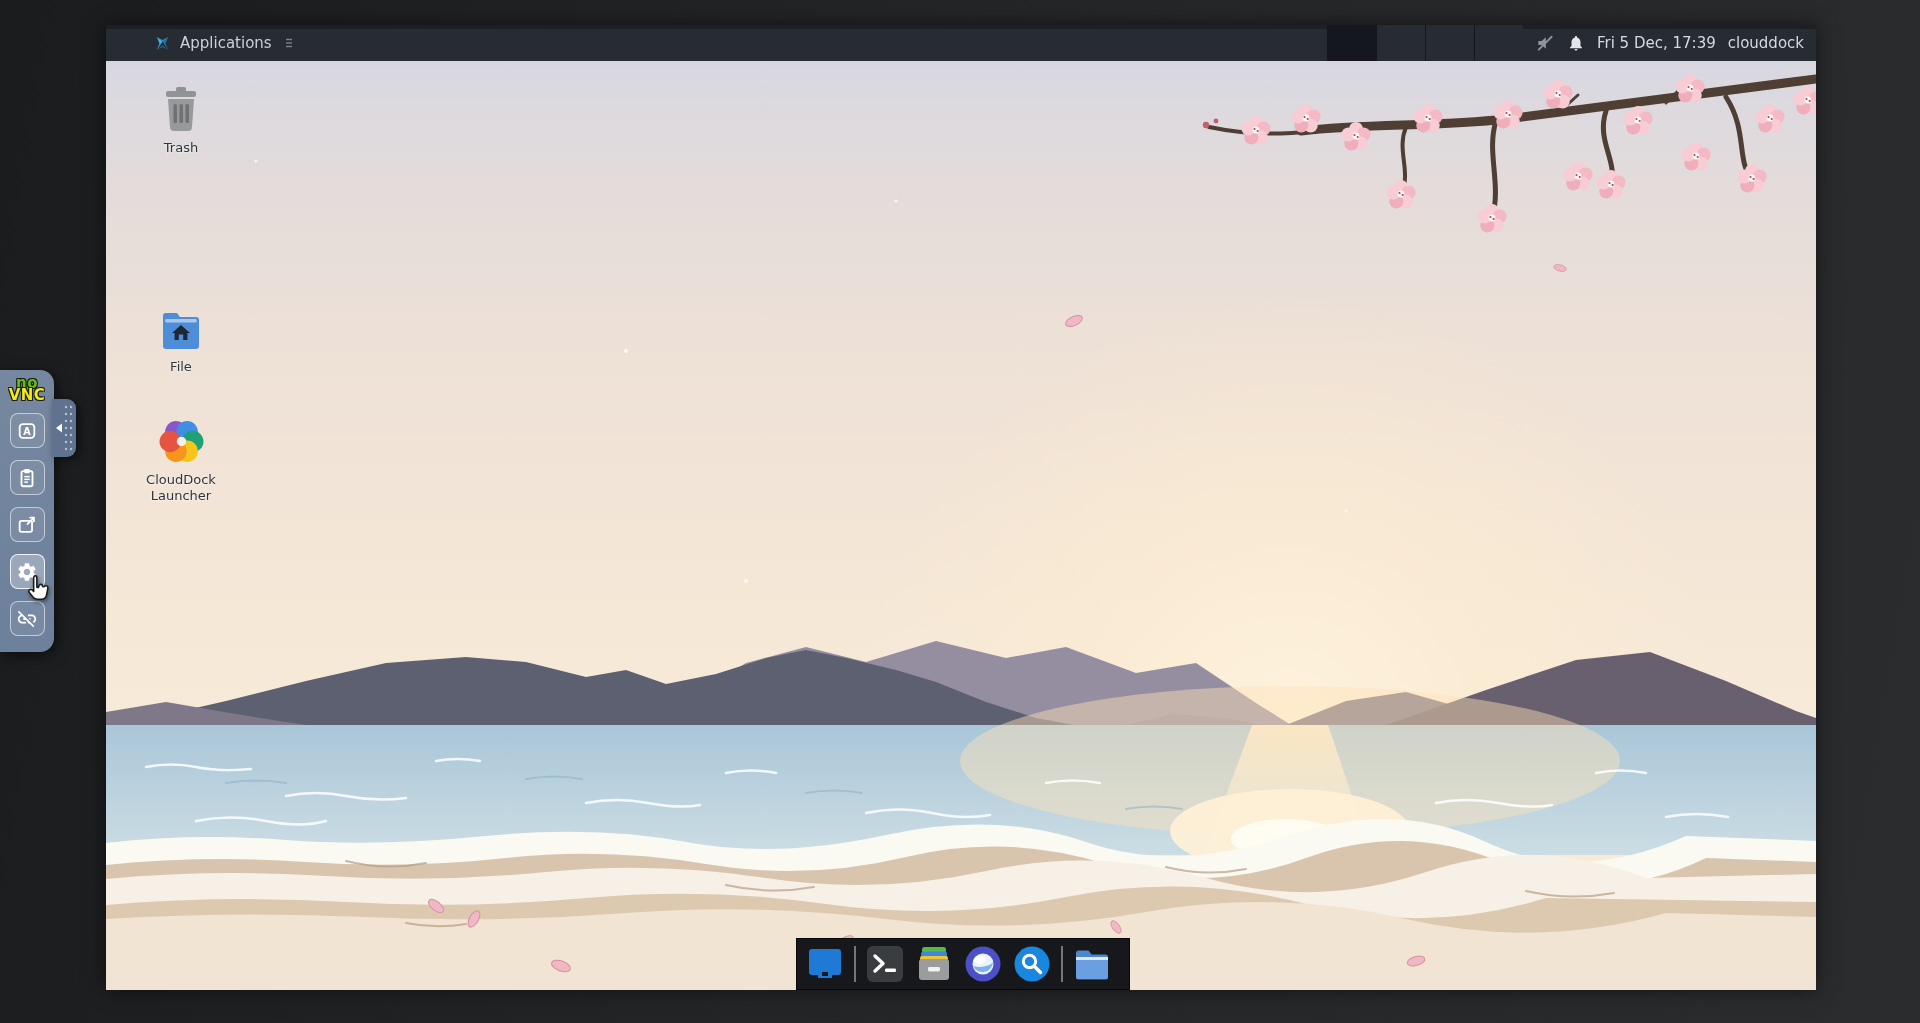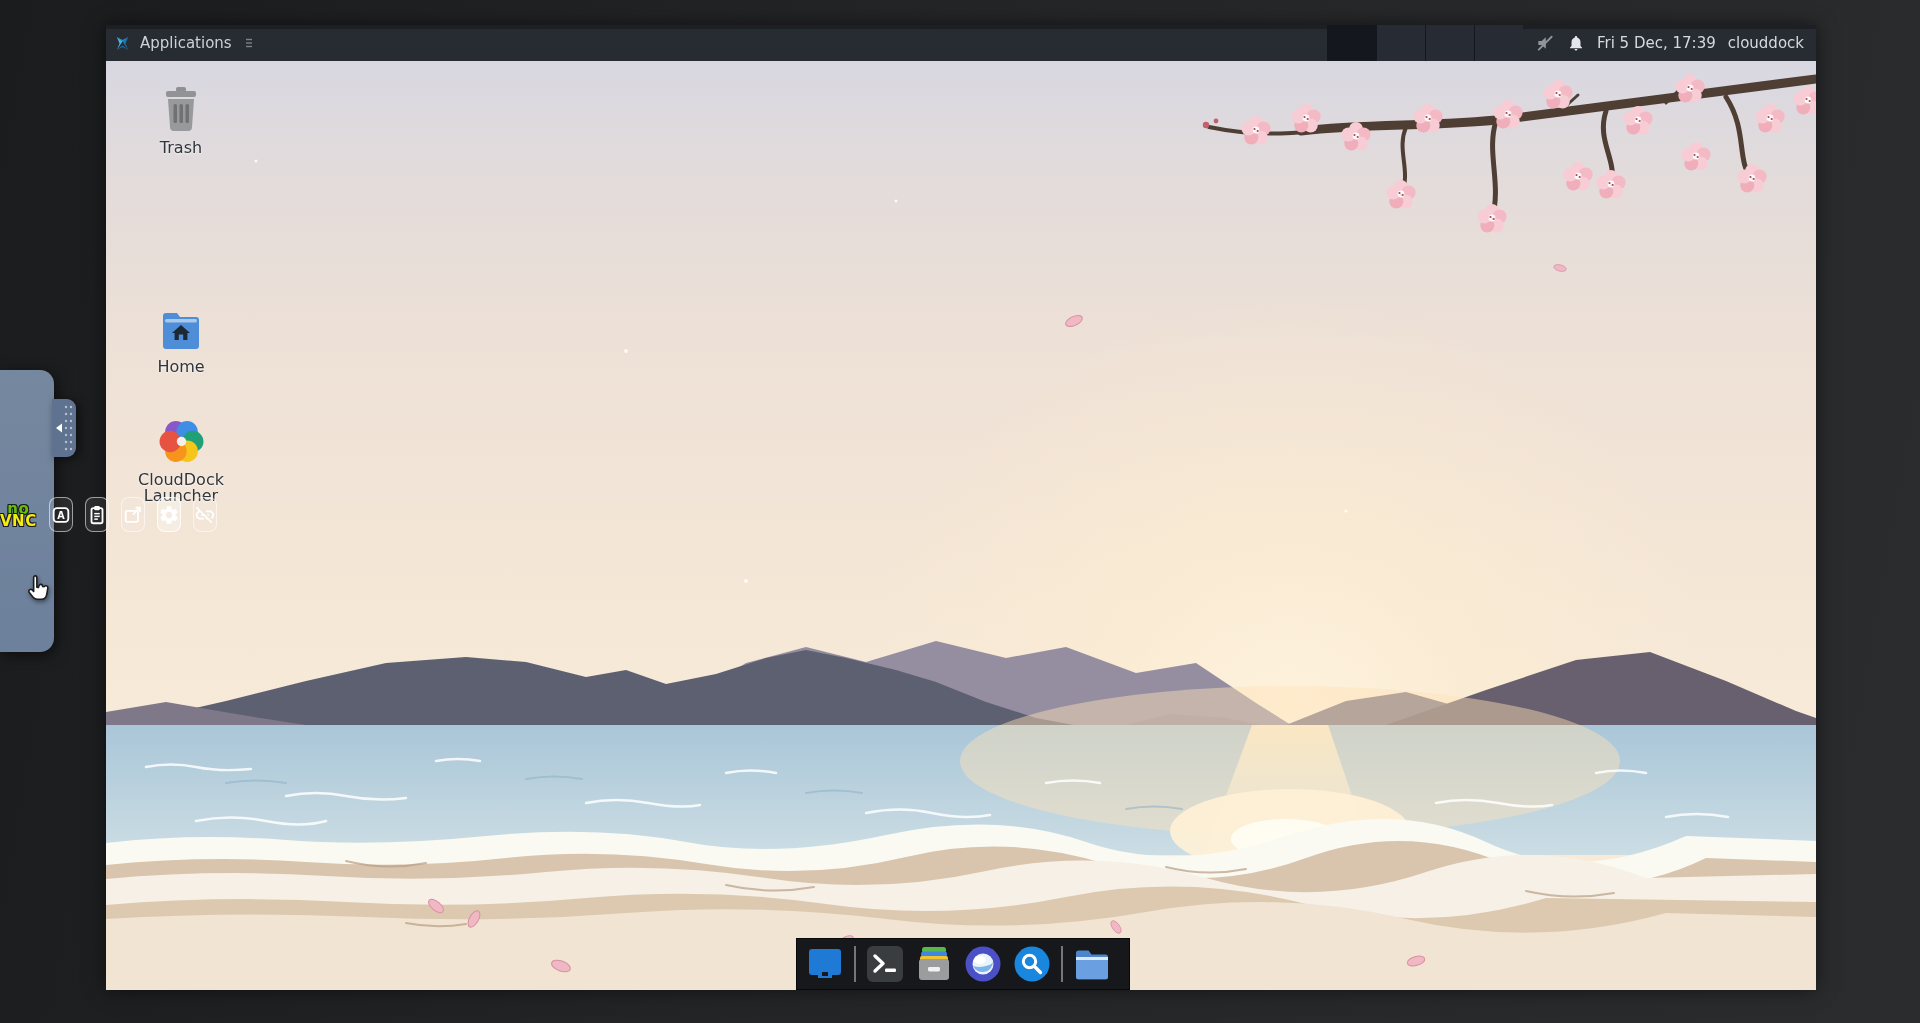--- a/index.html
+++ b/index.html
@@ -11,21 +11,21 @@
   }
   
   .screen {
     position:absolute; left:106px; top:25px; width:1710px; height:965px;
     overflow:hidden; background:#ece2d6; box-shadow:0 0 18px rgba(0,0,0,.55);
   }
   
   .taskbar {
     position:absolute; left:0; top:0; width:1710px; height:36px;
     background:#272b32; box-shadow:inset 0 4px 0 rgba(10,10,8,.35);
-    display:flex; align-items:center; z-index:40; color:#d4d8de; font-size:15px;
+    display:flex; align-items:center; z-index:40; color:#d4d8de; font-size:15px;padding-left:40px;
   }
   .apps-btn { display:flex; align-items:center; gap:9px; padding:0 12px 0 8px; height:100%; cursor:default; }
   .apps-label { color:#ccd1d9; }
   .menu-lines { margin-left:2px; opacity:.75; }
   .taskbar-right { margin-left:auto; display:flex; align-items:center; gap:12px; padding-right:12px; }
   .workspaces { display:flex; height:36px; background:#171a20; }
   .ws-cell { width:49px; height:36px; background:#262b34; border-left:1px solid #141720; }
   .ws-cell:first-child { border-left:none; }
   .ws-cell.active { background:#14171d; }
   .tb-icon { display:flex; align-items:center; }
@@ -34,38 +34,38 @@
   .wallpaper {
     position:absolute; left:0; top:36px; width:1710px; height:929px;
     background:linear-gradient(180deg,#d8d7e1 0%,#e4dcda 14%,#eee1d6 32%,#f4e6d6 52%,#f7ead8 70%);
   }
   .wallpaper svg { display:block; }
   
   .dicon {
     position:absolute; width:150px; text-align:center; z-index:20; cursor:default;
   }
   .dicon .dlabel {
-    display:inline-block; margin-top:3px; font-size:16px; line-height:16px; color:#30353c;
+    display:inline-block; margin-top:3px; font-size:13px; line-height:16px; color:#30353c;
     text-shadow:0 1px 2px rgba(255,255,255,.65), 0 0 4px rgba(255,255,255,.4);
   }
   .dicon.cd .dlabel { max-width:92px; }
   
   .dock {
     position:absolute; left:690px; top:913px; width:334px; height:52px; z-index:30;
     background:#16181c; border:1px solid #070809; display:flex; align-items:center;
     gap:9px; padding:0 8px;
   }
   .dock-item { width:40px; height:40px; display:flex; align-items:center; justify-content:center; cursor:pointer; }
   .dock-sep { width:2px; height:36px; background:#84878c; opacity:.85; }
   
   .novnc {
     position:absolute; left:0; top:370px; width:54px; height:282px; z-index:60;
     background:linear-gradient(180deg,#76889f 0%,#6d809c 100%);
     border-radius:0 14px 14px 0; box-shadow:2px 3px 14px rgba(0,0,0,.6);
-    display:flex; flex-direction:row; align-items:center; padding-top:7px; gap:12px;
+    display:flex; flex-direction:column; align-items:center; padding-top:7px; gap:12px;
   }
   .novnc-logo { text-align:center; font-weight:bold; font-size:15px; line-height:12px; letter-spacing:.5px; user-select:none; }
   .novnc-logo .l1 { color:#63bf08; text-shadow:-1px -1px 0 #1c1c1c,1px -1px 0 #1c1c1c,-1px 1px 0 #1c1c1c,1px 1px 0 #1c1c1c; }
   .novnc-logo .l2 { color:#f2ec10; text-shadow:-1px -1px 0 #1c1c1c,1px -1px 0 #1c1c1c,-1px 1px 0 #1c1c1c,1px 1px 0 #1c1c1c; }
   .nv-btn {
     width:35px; height:35px; border-radius:8px; border:1px solid rgba(255,255,255,.55);
     background:rgba(255,255,255,.07); display:flex; align-items:center; justify-content:center; cursor:pointer;
   }
   .nv-btn.active { background:rgba(255,255,255,.30); border-color:rgba(255,255,255,.85); }
   .nv-handle {
@@ -264,21 +264,21 @@
   </div>
 
 
   <div class="dicon" style="left:0;top:283px">
     <svg width="48" height="44" viewBox="0 0 48 44">
       <path d="M6,8 a3,3 0 0 1 3,-3 h11 l3,4 h16 a3,3 0 0 1 3,3 v26 a3,3 0 0 1 -3,3 h-30 a3,3 0 0 1 -3,-3 Z" fill="#4e8ed8"></path>
       <rect x="8" y="11" width="32" height="3.4" rx="1.6" fill="#a9c8ec"></rect>
       <path d="M24,17 L33,25 h-2.6 v7 h-12.8 v-7 H15 Z" fill="#1d2835"></path>
       <rect x="21.8" y="26.5" width="4.4" height="5.5" fill="#4e8ed8"></rect>
     </svg>
-    <br><span class="dlabel">Home</span>
+    <br><span class="dlabel">File</span>
   </div>
 
   <div class="dicon cd" style="left:0;top:393px">
     <svg width="47" height="47" viewBox="0 0 46 46">
       <circle cx="17.5" cy="13.5" r="10.5" fill="#8a57c9"></circle>
       <circle cx="28.5" cy="13.5" r="10.5" fill="#3e8ee6"></circle>
       <circle cx="34" cy="23" r="10.5" fill="#1fa076"></circle>
       <circle cx="28.5" cy="32.5" r="10.5" fill="#f6c51c"></circle>
       <circle cx="17.5" cy="32.5" r="10.5" fill="#f6941c"></circle>
       <circle cx="12" cy="23" r="10.5" fill="#e65340"></circle>

